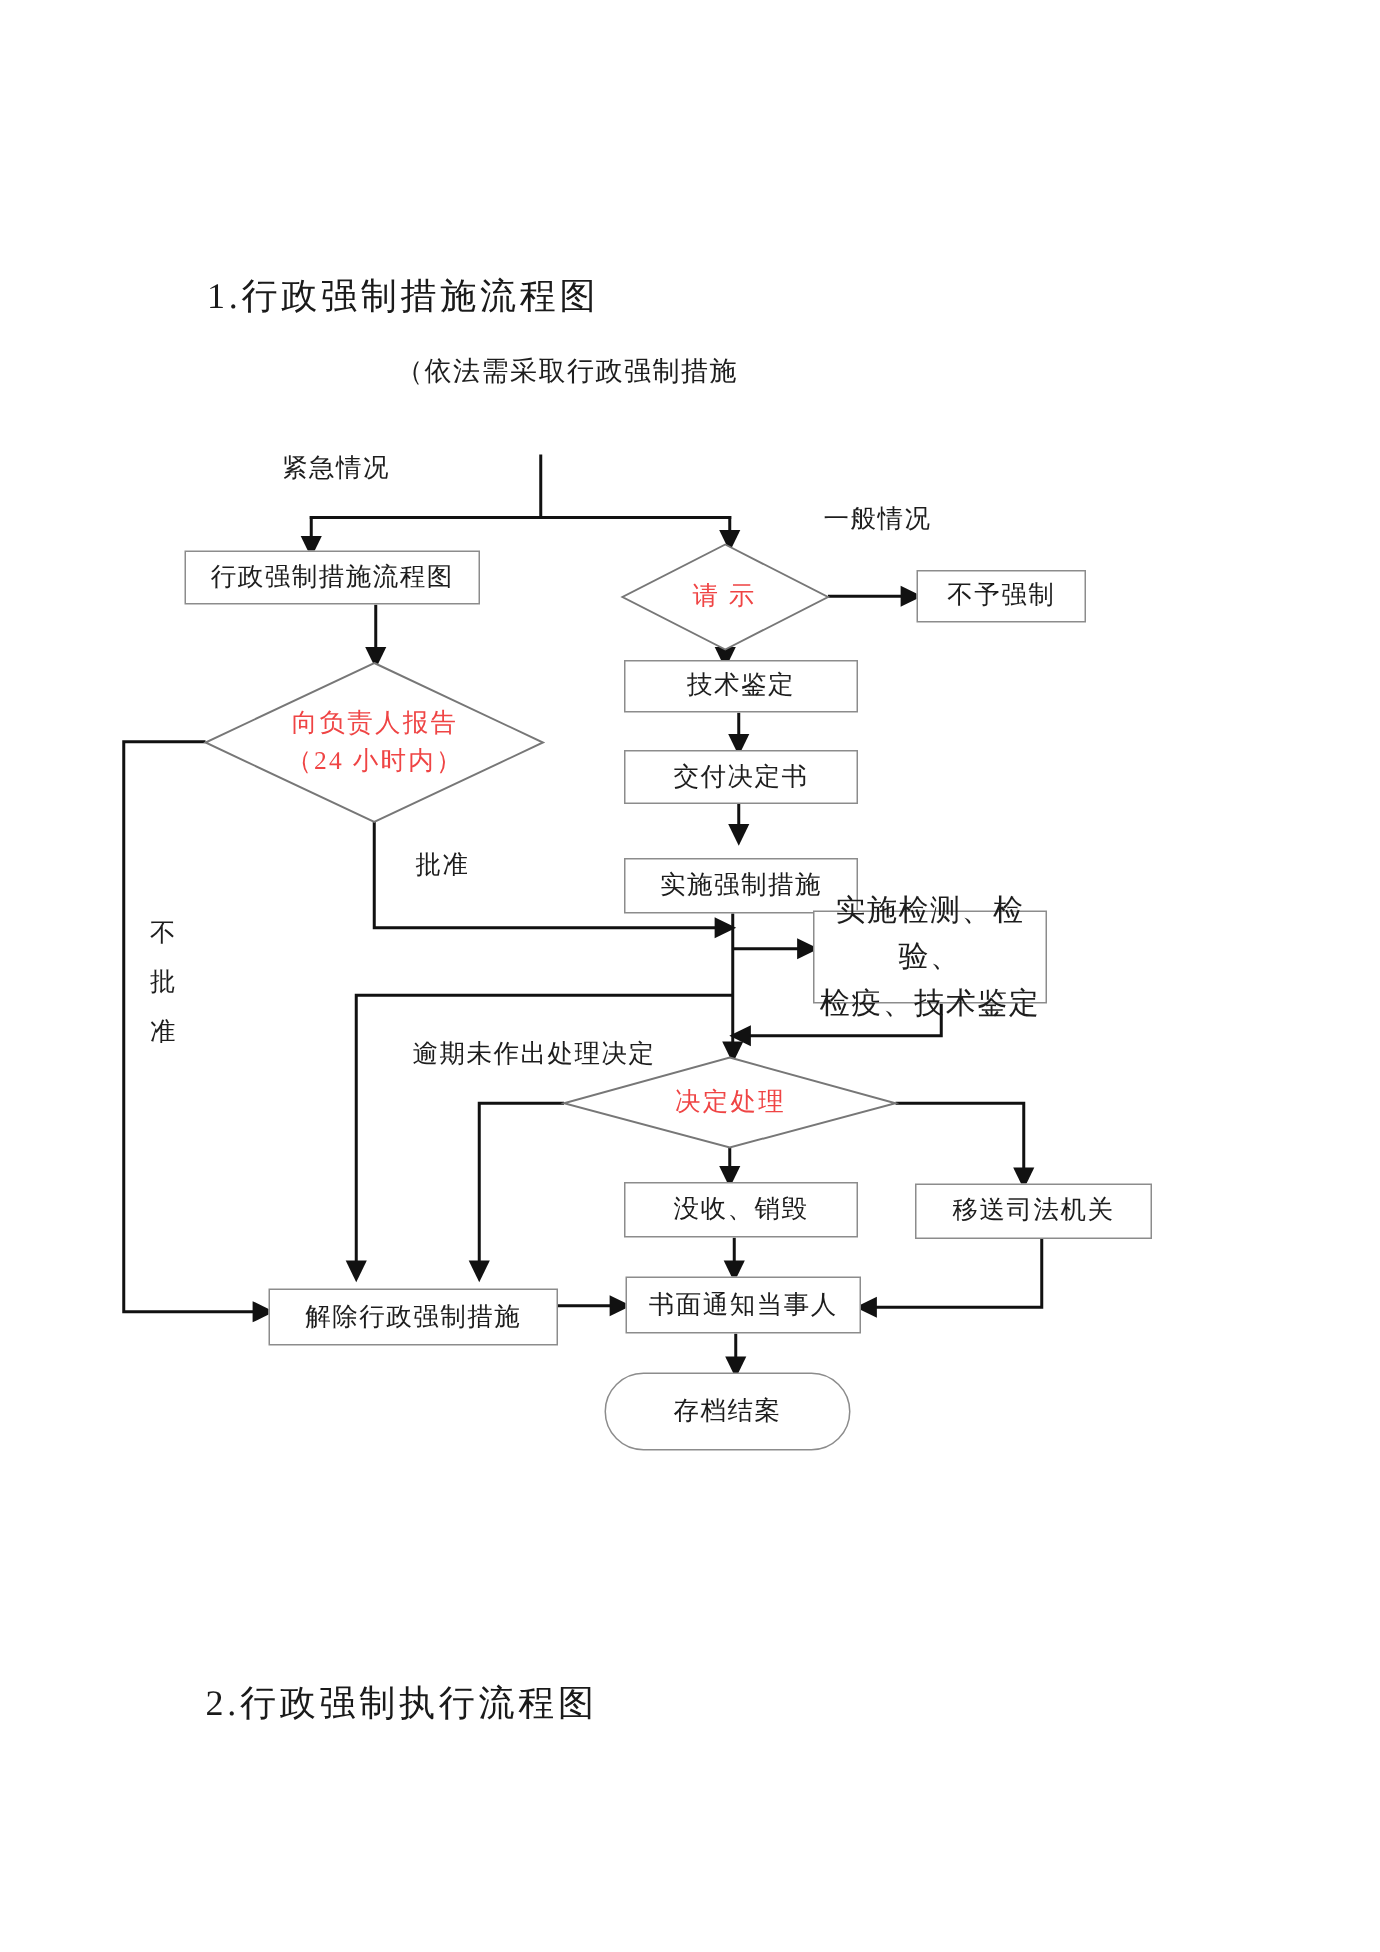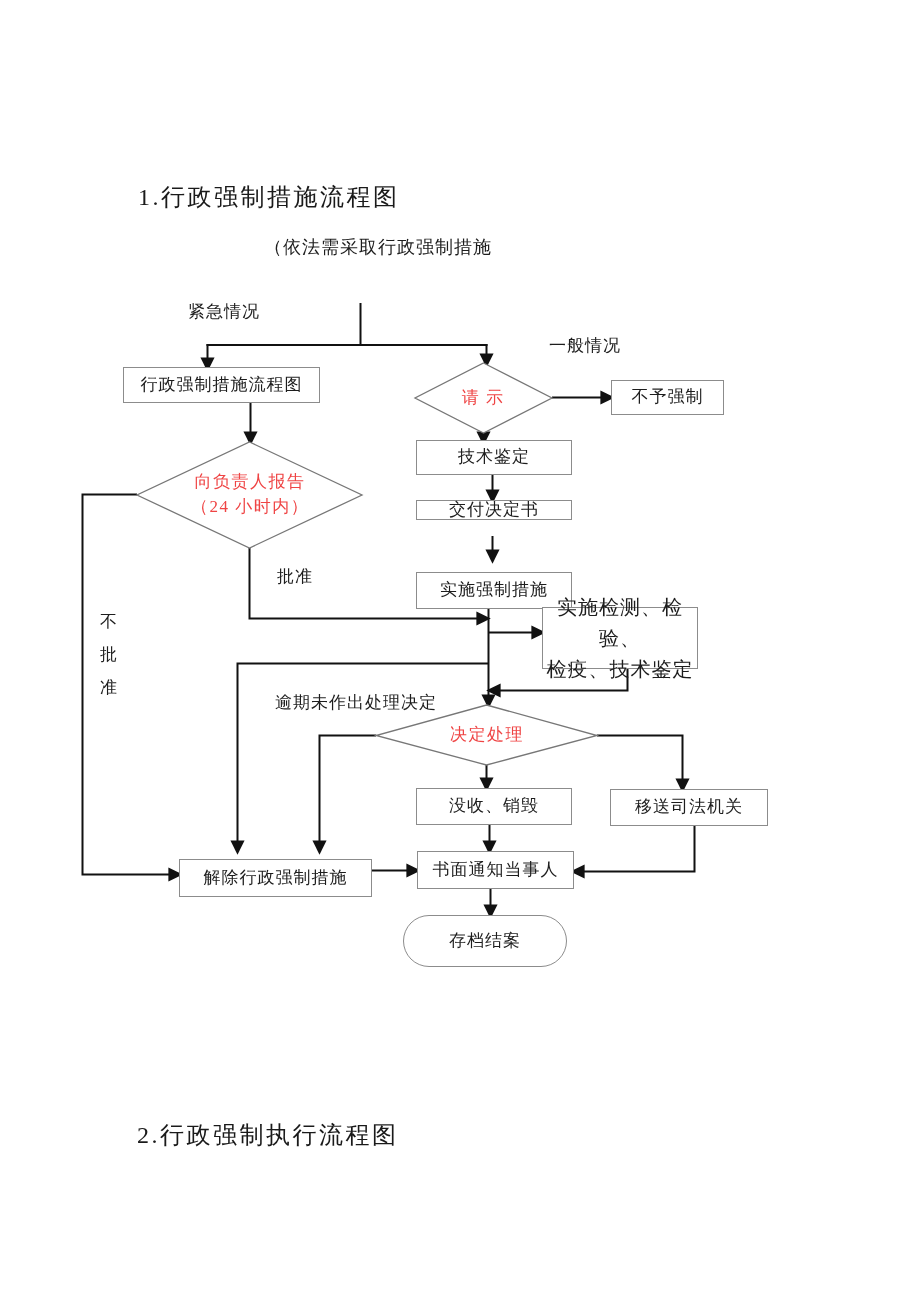--- a/index.html
+++ b/index.html
@@ -75,21 +75,21 @@
   <div class="lbl" style="left:549px;top:334px;">一般情况</div>
   <div class="lbl" style="left:277px;top:565px;">批准</div>
   <div class="lbl" style="left:100px;top:605px;line-height:33px;">不
 批
 准</div>
   <div class="lbl" style="left:275px;top:691px;">逾期未作出处理决定</div>
 
   <div class="box" style="left:123px;top:367px;width:197px;height:36px;">行政强制措施流程图</div>
   <div class="box" style="left:611px;top:380px;width:113px;height:35px;">不予强制</div>
   <div class="box" style="left:416px;top:440px;width:156px;height:35px;">技术鉴定</div>
-  <div class="box" style="left:416px;top:500px;width:156px;height:20px;">交付决定书</div>
+  <div class="box" style="left:416px;top:500px;width:156px;height:36px;">交付决定书</div>
   <div class="box" style="left:416px;top:560px;width:156px;height:37px;margin-top:12px;">实施强制措施</div>
   <div class="box small" style="left:542px;top:607px;width:156px;height:62px;">实施检测、检验、
 检疫、技术鉴定</div>
   <div class="box" style="left:416px;top:788px;width:156px;height:37px;">没收、销毁</div>
   <div class="box" style="left:610px;top:789px;width:158px;height:37px;">移送司法机关</div>
   <div class="box" style="left:179px;top:859px;width:193px;height:38px;">解除行政强制措施</div>
   <div class="box" style="left:417px;top:851px;width:157px;height:38px;">书面通知当事人</div>
   <div class="box stadium" style="left:403px;top:915px;width:164px;height:52px;">存档结案</div>
 
   <div class="dtext" style="left:483px;top:398px;">请 示</div>

